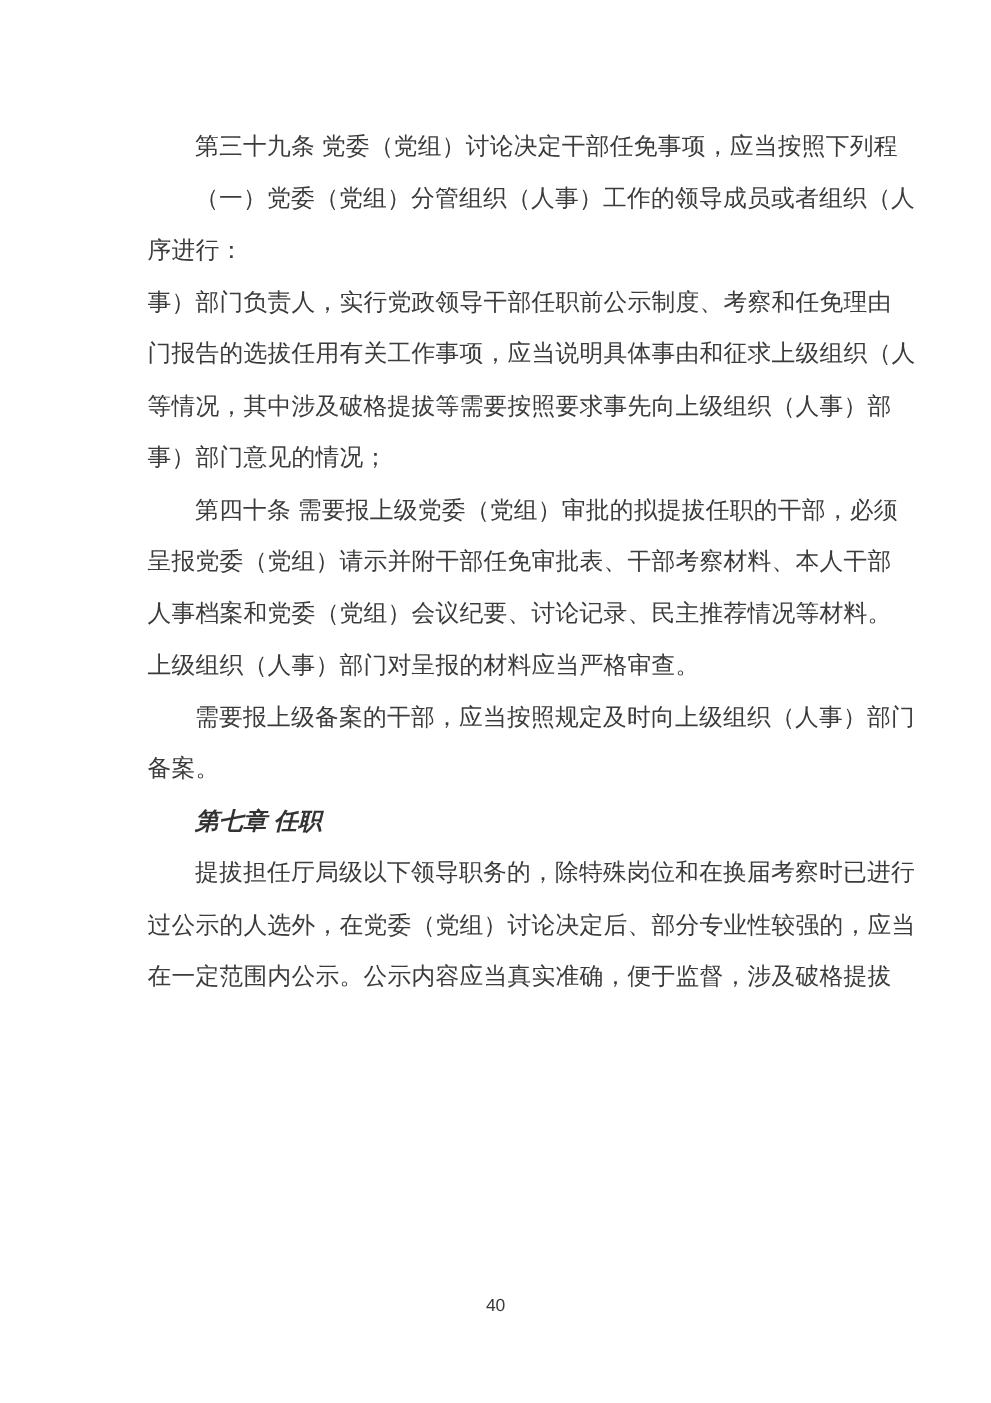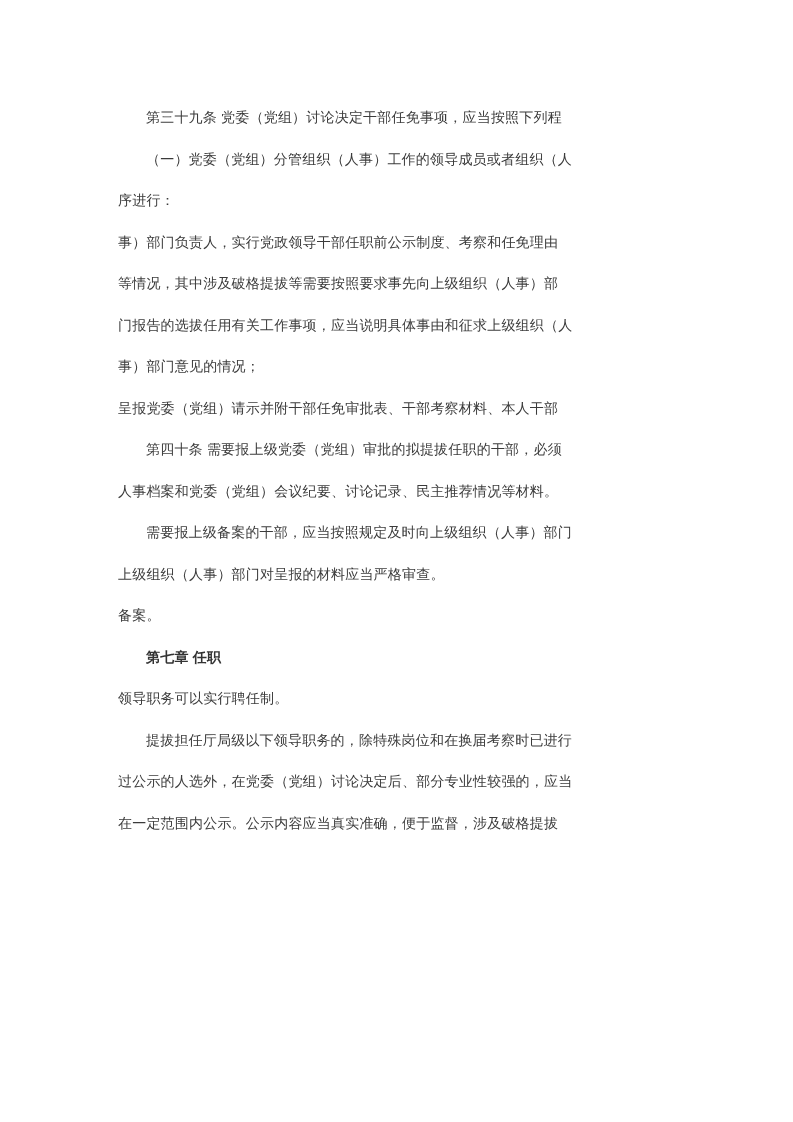--- a/index.html
+++ b/index.html
@@ -12,62 +12,63 @@
     width: 793px;
     height: 1122px;
     background: #ffffff;
     overflow: hidden;
   }
   .content {
     position: absolute;
     left: 118px;
     top: 97px;
     width: 560px;
-    font-size: 14px;
+    font-size: 19px;
     line-height: 41.5px;
     color: #3b3b3b;
     letter-spacing: 0.2px;
   }
   .line {
     white-space: nowrap;
   }
   .line.indent {
     text-indent: 2em;
   }
   .line.bold {
     font-weight: bold;
     color: #333333;
+    font-style: italic;
   }
   .footer {
     position: absolute;
     left: 0;
     top: 1036px;
     width: 793px;
     text-align: center;
     font-size: 14px;
     color: #3b3b3b;
   }
 </style>
 </head>
 <body>
 
 <div class="page">
   <div class="content" id="content">
       <div class="line indent">第三十九条 党委（党组）讨论决定干部任免事项，应当按照下列程</div>
       <div class="line indent">（一）党委（党组）分管组织（人事）工作的领导成员或者组织（人</div>
       <div class="line">序进行：</div>
       <div class="line">事）部门负责人，实行党政领导干部任职前公示制度、考察和任免理由</div>
+      <div class="line">门报告的选拔任用有关工作事项，应当说明具体事由和征求上级组织（人</div>
       <div class="line">等情况，其中涉及破格提拔等需要按照要求事先向上级组织（人事）部</div>
-      <div class="line">门报告的选拔任用有关工作事项，应当说明具体事由和征求上级组织（人</div>
       <div class="line">事）部门意见的情况；</div>
+      <div class="line indent">第四十条 需要报上级党委（党组）审批的拟提拔任职的干部，必须</div>
       <div class="line">呈报党委（党组）请示并附干部任免审批表、干部考察材料、本人干部</div>
-      <div class="line indent">第四十条 需要报上级党委（党组）审批的拟提拔任职的干部，必须</div>
       <div class="line">人事档案和党委（党组）会议纪要、讨论记录、民主推荐情况等材料。</div>
+      <div class="line">上级组织（人事）部门对呈报的材料应当严格审查。</div>
       <div class="line indent">需要报上级备案的干部，应当按照规定及时向上级组织（人事）部门</div>
-      <div class="line">上级组织（人事）部门对呈报的材料应当严格审查。</div>
       <div class="line">备案。</div>
       <div class="line indent bold">第七章 任职</div>
-      <div class="line">领导职务可以实行聘任制。</div>
       <div class="line indent">提拔担任厅局级以下领导职务的，除特殊岗位和在换届考察时已进行</div>
       <div class="line">过公示的人选外，在党委（党组）讨论决定后、部分专业性较强的，应当</div>
       <div class="line">在一定范围内公示。公示内容应当真实准确，便于监督，涉及破格提拔</div>
     </div>
+  <div class="footer">40</div>
 </div>
 
 </body></html>

